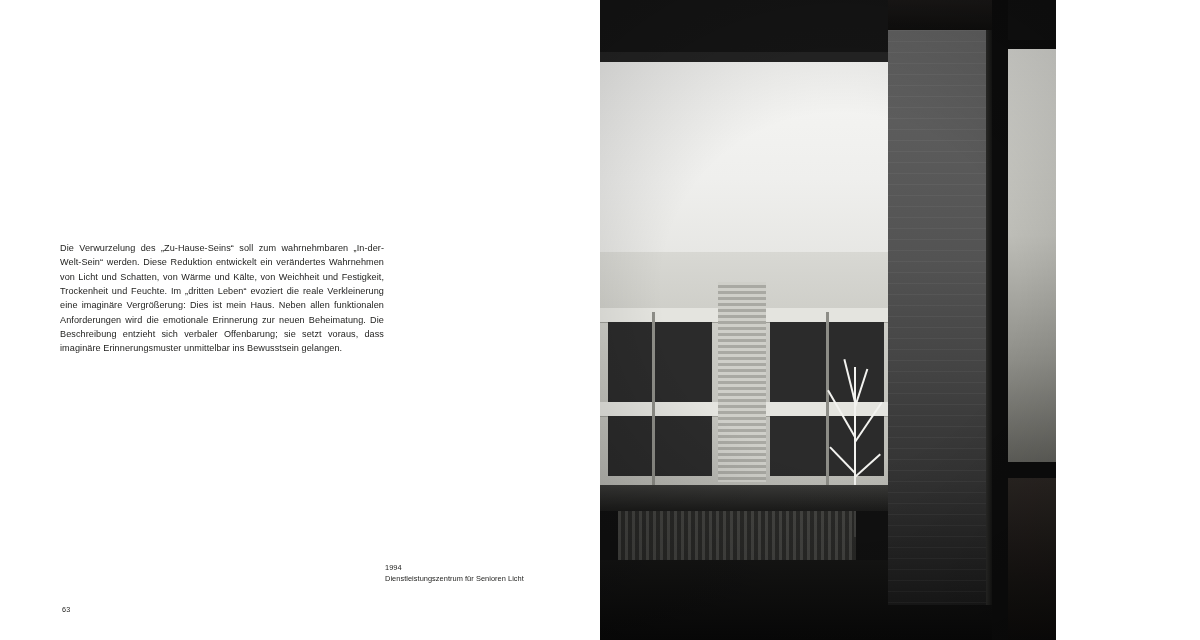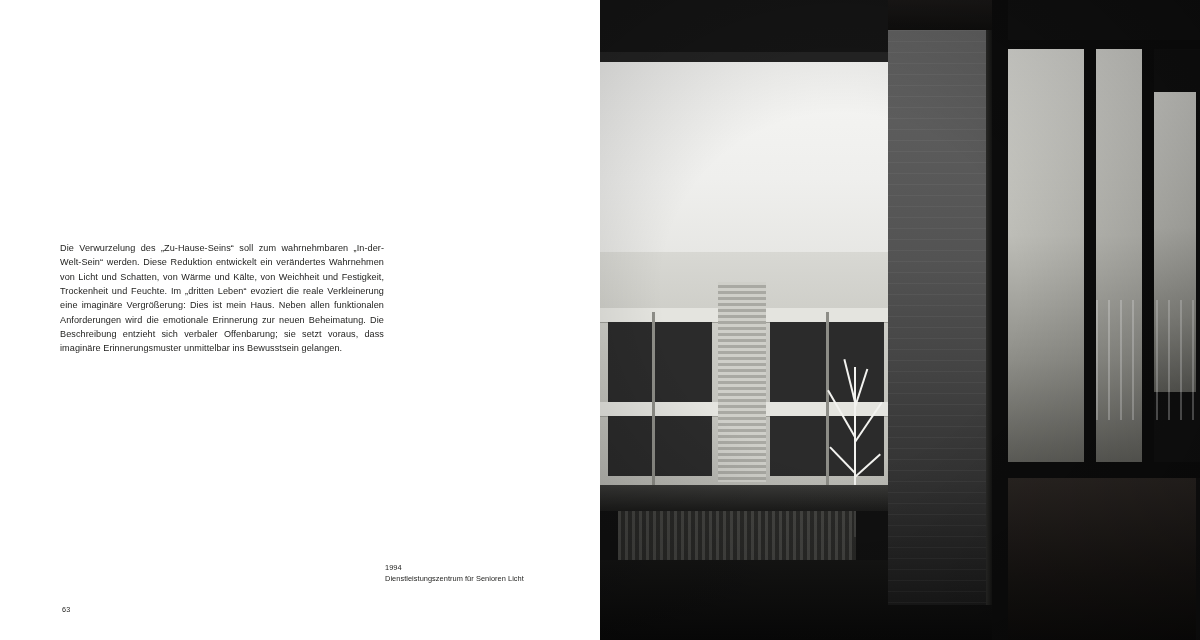--- a/index.html
+++ b/index.html
@@ -2,21 +2,21 @@
 <html><head>
 <meta charset="utf-8">
 <style>
   html, body {
     margin: 0;
     padding: 0;
     background: #ffffff;
   }
   .page {
     position: relative;
-    width: 1200px;
+    width: 1056px;
     height: 640px;
     background: #ffffff;
     overflow: hidden;
     font-family: "Liberation Sans", sans-serif;
   }
 
   
   .left-page {
     position: absolute;
     left: 0;

